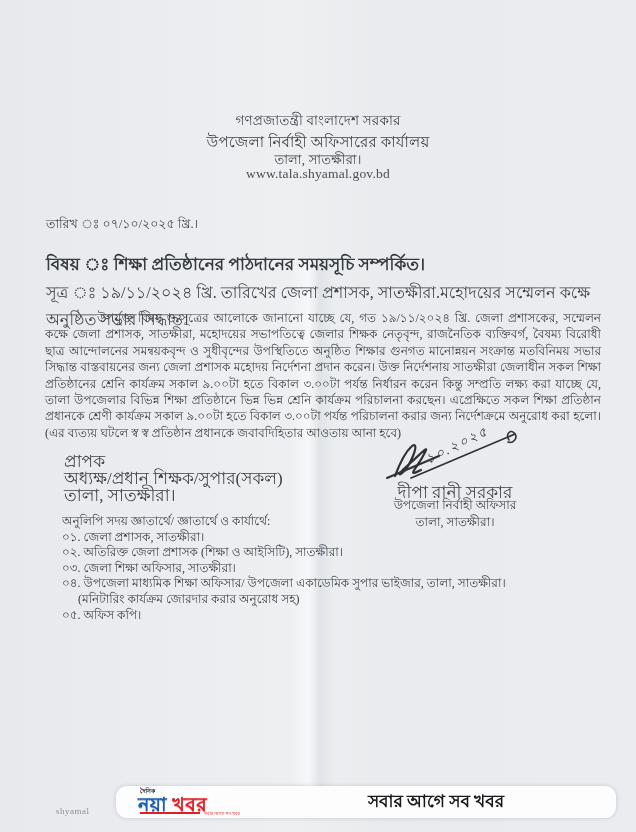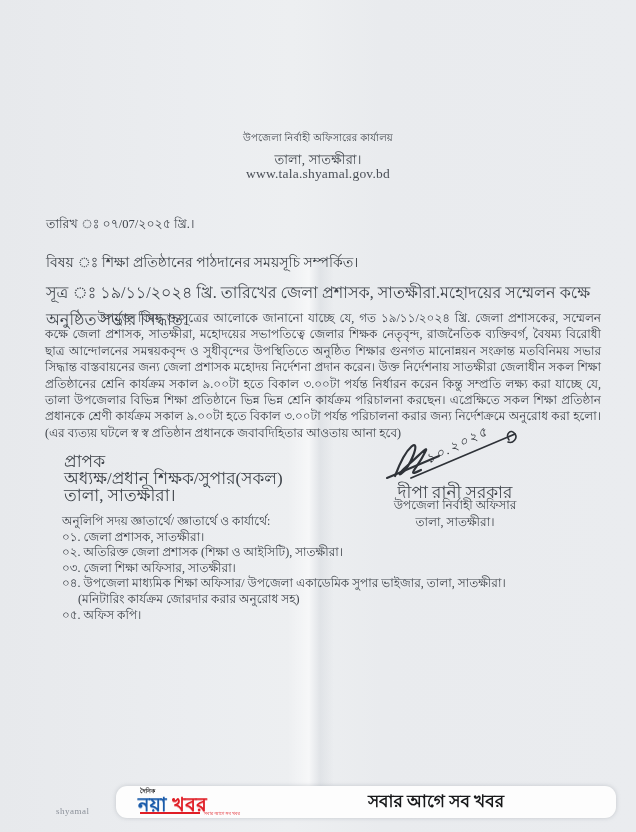--- a/index.html
+++ b/index.html
@@ -13,28 +13,28 @@
     background:linear-gradient(90deg,#e7e9ec 0%,#ebedf0 30%,#edeff1 46%,#e9ebee 60%,#eaecef 100%);
     color:#3d4249;
   }
   .crease{
     position:absolute;top:260px;left:288px;width:46px;height:540px;
     background:linear-gradient(90deg,rgba(255,255,255,0) 0%,rgba(255,255,255,.55) 45%,rgba(190,196,204,.25) 70%,rgba(255,255,255,0) 100%);
     pointer-events:none;
   }
   .hdr{position:absolute;left:0;width:636px;text-align:center;letter-spacing:.2px;}
   .hdr1{top:110px;font-size:13.5px;}
-  .hdr2{top:130px;font-size:10px;}
+  .hdr2{top:130px;font-size:15px;}
   .hdr3{top:150px;font-size:13px;}
   .hdr4{top:166px;font-size:13.5px;font-family:"Liberation Serif",serif;color:#4a4f57;}
   .memo-row{
     position:absolute;left:46px;top:215px;width:558px;
     display:flex;justify-content:space-between;font-size:12.5px;
   }
-  .subject{position:absolute;left:46px;top:251px;width:560px;font-size:14px;font-weight:normal;color:#363b41;}
+  .subject{position:absolute;left:46px;top:251px;width:560px;font-size:17px;font-weight:bold;color:#363b41;}
   .reference{position:absolute;left:46px;top:280px;width:560px;font-size:16px;}
   .body-par{
     position:absolute;left:45px;top:310px;width:556px;
     font-size:12px;line-height:16.4px;text-align:justify;text-indent:52px;
     color:#3d4249;
   }
   .sig{position:absolute;left:375px;top:424px;width:180px;text-align:center;}
   .sig-scribble{position:absolute;left:6px;top:2px;}
   .sig-date{
     position:absolute;left:52px;top:26px;font-size:13px;color:#2e3238;
@@ -62,26 +62,27 @@
   .tagline{flex:1;text-align:center;font-size:17px;font-weight:bold;color:#17181a;padding-right:14px;}
   .watermark{position:absolute;left:56px;top:806px;font-size:9px;color:#8b9099;letter-spacing:.5px;}
 </style>
 </head>
 <body>
 
 <div class="scan">
 
   <div class="crease"></div>
 
+  <div class="hdr hdr1">গণপ্রজাতন্ত্রী বাংলাদেশ সরকার</div>
   <div class="hdr hdr2">উপজেলা নির্বাহী অফিসারের কার্যালয়</div>
   <div class="hdr hdr3">তালা, সাতক্ষীরা।</div>
   <div class="hdr hdr4">www.tala.shyamal.gov.bd</div>
 
   <div class="memo-row">
-    <span>তারিখ ঃ ০৭/07/২০২৫ খ্রি.।</span>
+    <span>তারিখ ঃ ০৭/১০/২০২৫ খ্রি.।</span>
   </div>
 
   <div class="subject">বিষয় ঃ শিক্ষা প্রতিষ্ঠানের পাঠদানের সময়সূচি সম্পর্কিত।</div>
   <div class="reference">সূত্র  ঃ  ১৯/১১/২০২৪ খ্রি. তারিখের জেলা প্রশাসক, সাতক্ষীরা.মহোদয়ের সম্মেলন কক্ষে অনুষ্ঠিত সভার সিদ্ধান্ত।</div>
 
   <div class="body-par">উপর্যুক্ত বিষয় ও সূত্রের আলোকে জানানো যাচ্ছে যে, গত ১৯/১১/২০২৪ খ্রি. জেলা প্রশাসকের, সম্মেলন কক্ষে জেলা প্রশাসক, সাতক্ষীরা, মহোদয়ের সভাপতিত্বে জেলার শিক্ষক নেতৃবৃন্দ, রাজনৈতিক ব্যক্তিবর্গ, বৈষম্য বিরোধী ছাত্র আন্দোলনের সমন্বয়কবৃন্দ ও সুধীবৃন্দের  উপস্থিতিতে অনুষ্ঠিত শিক্ষার গুনগত মানোন্নয়ন সংক্রান্ত মতবিনিময় সভার সিদ্ধান্ত বাস্তবায়নের জন্য জেলা প্রশাসক মহোদয় নির্দেশনা প্রদান করেন। উক্ত নির্দেশনায়  সাতক্ষীরা জেলাধীন সকল শিক্ষা প্রতিষ্ঠানের শ্রেনি কার্যক্রম সকাল ৯.০০টা হতে বিকাল ৩.০০টা পর্যন্ত নির্ধারন করেন কিন্তু সম্প্রতি লক্ষ্য করা যাচ্ছে যে, তালা উপজেলার বিভিন্ন শিক্ষা প্রতিষ্ঠানে ভিন্ন ভিন্ন  শ্রেনি কার্যক্রম পরিচালনা করছেন।  এপ্রেক্ষিতে সকল শিক্ষা প্রতিষ্ঠান প্রধানকে শ্রেণী কার্যক্রম সকাল ৯.০০টা হতে বিকাল ৩.০০টা পর্যন্ত পরিচালনা করার জন্য নির্দেশক্রমে অনুরোধ করা হলো। (এর ব্যত্যয় ঘটলে স্ব স্ব প্রতিষ্ঠান প্রধানকে জবাবদিহিতার আওতায় আনা হবে)</div>
 
   <div class="sig">
     <svg class="sig-scribble" width="140" height="58" viewBox="0 0 140 58">
       <path d="M14,50 C26,18 40,10 32,30 C24,50 10,54 26,40 C42,26 50,16 42,30 C36,42 24,52 40,44" stroke="#2e3238" stroke-width="2.2" fill="none" stroke-linecap="round"></path>

